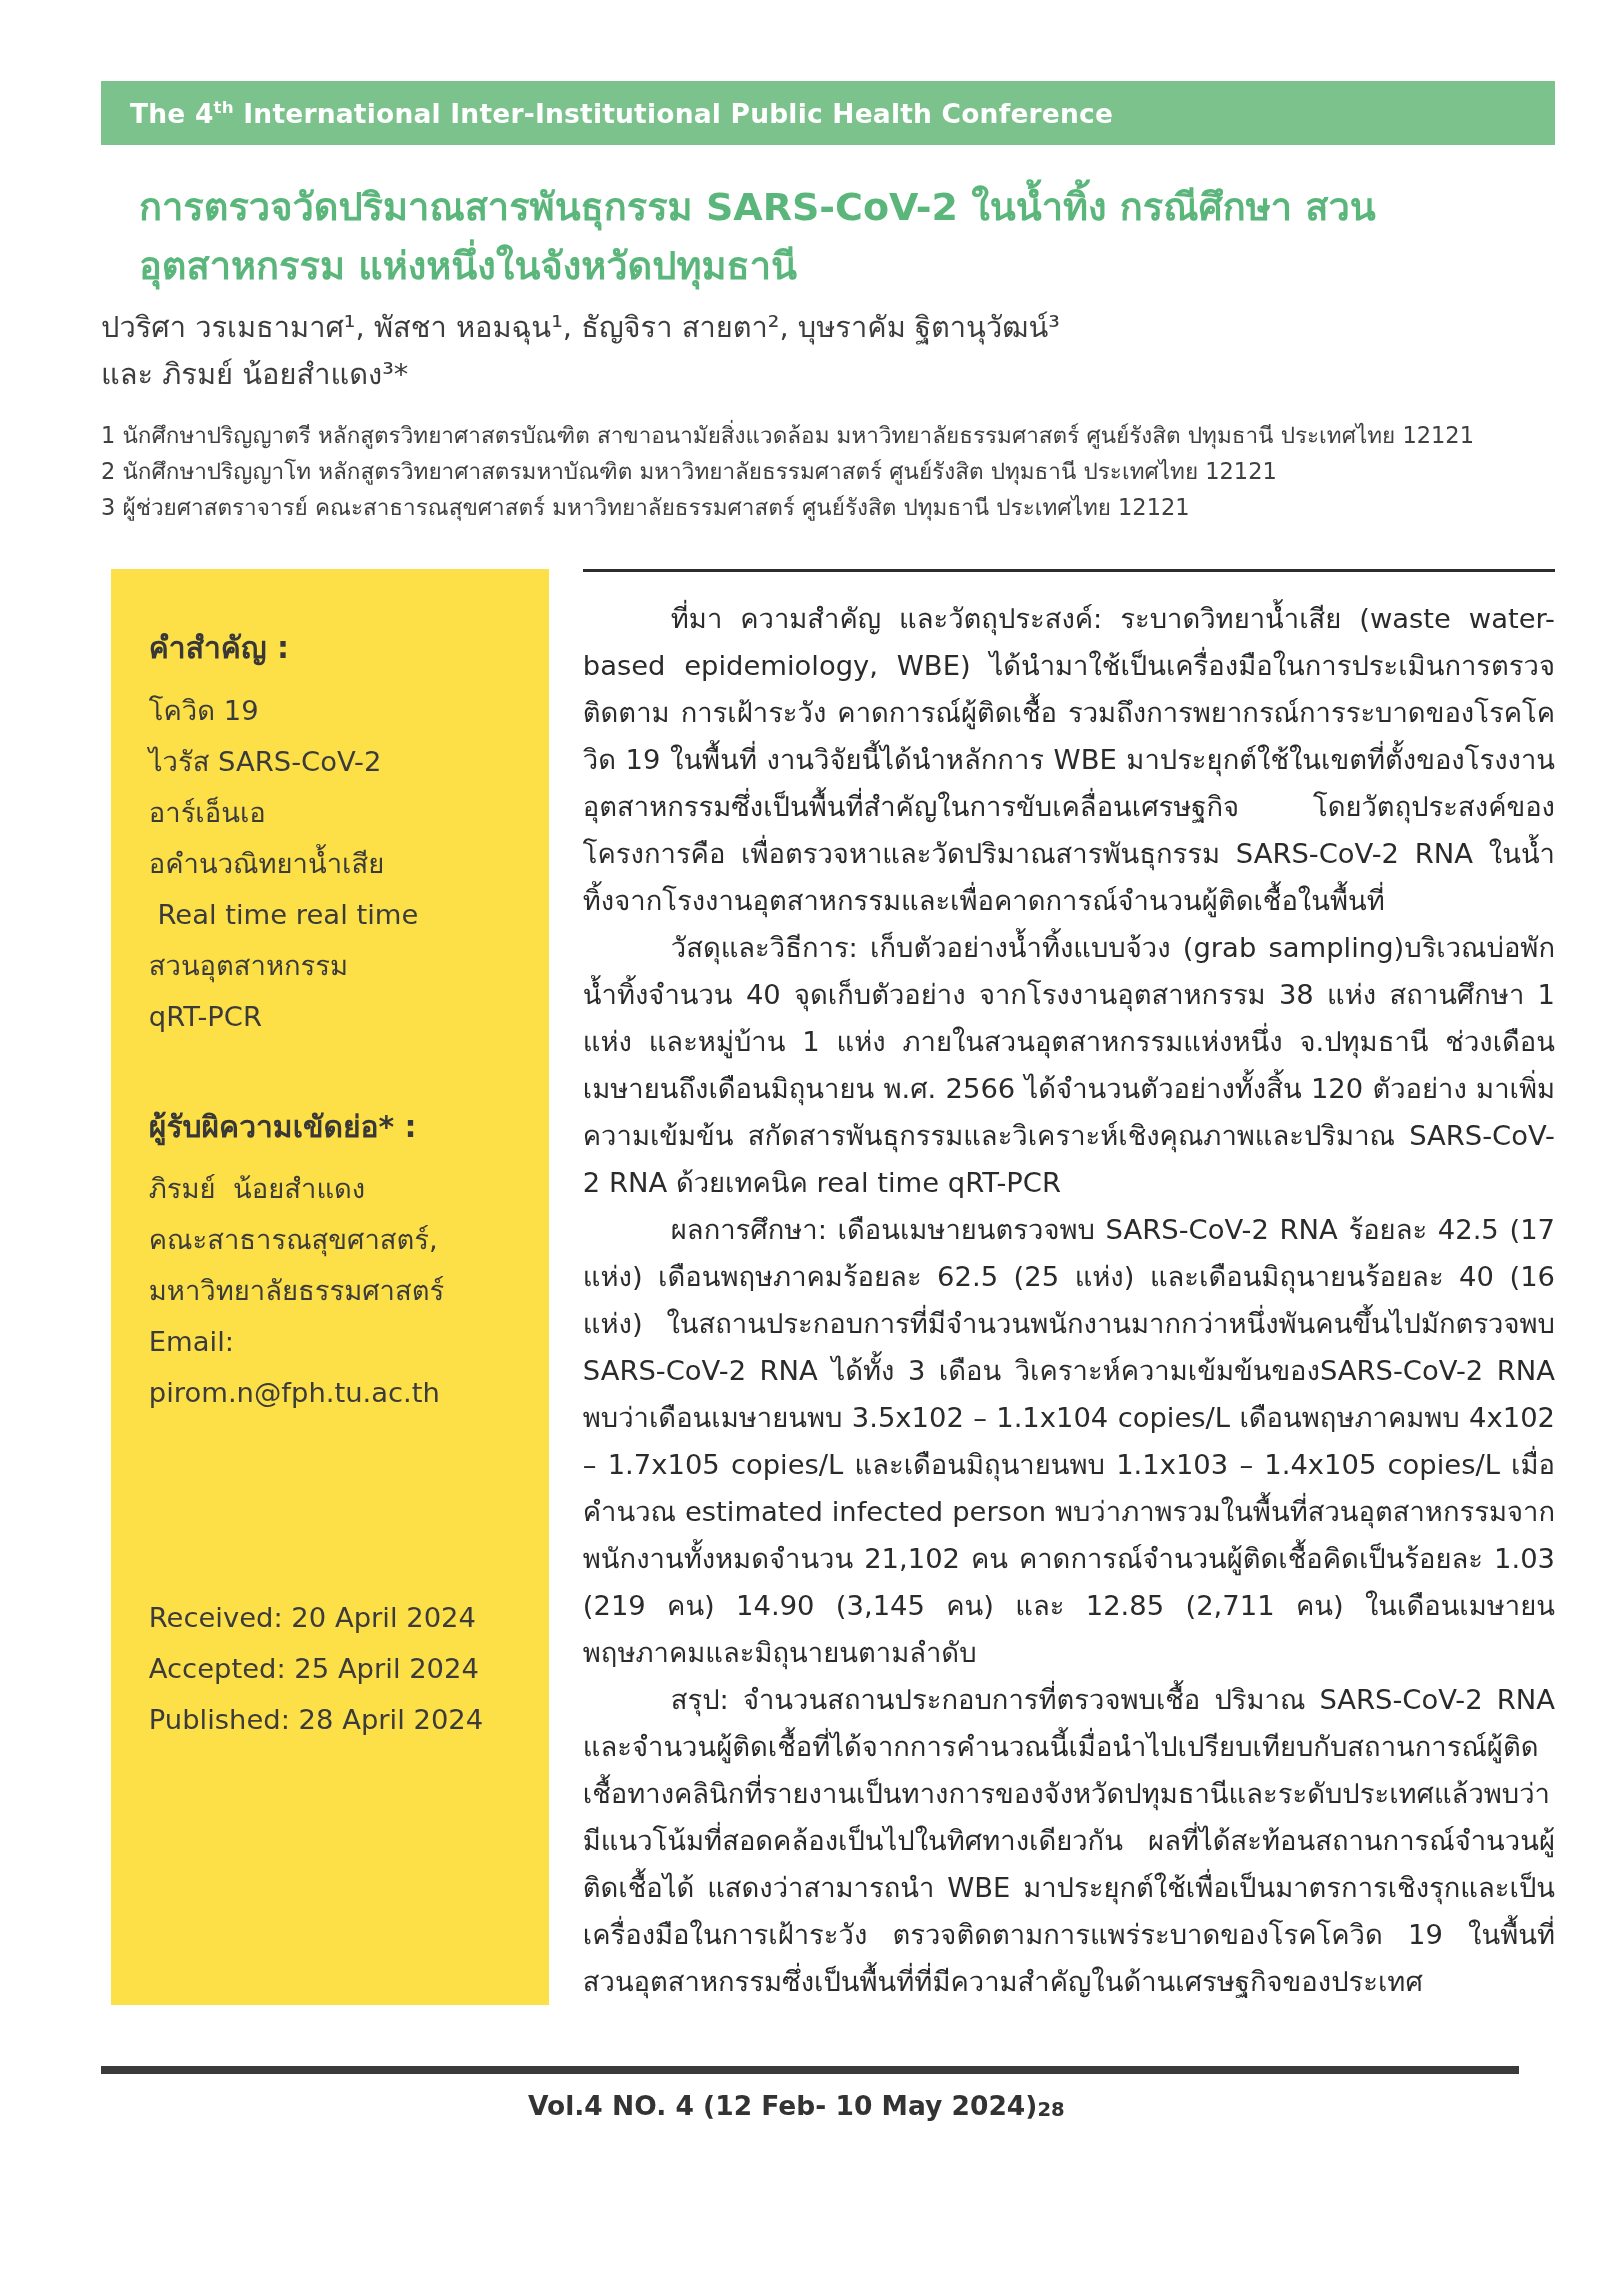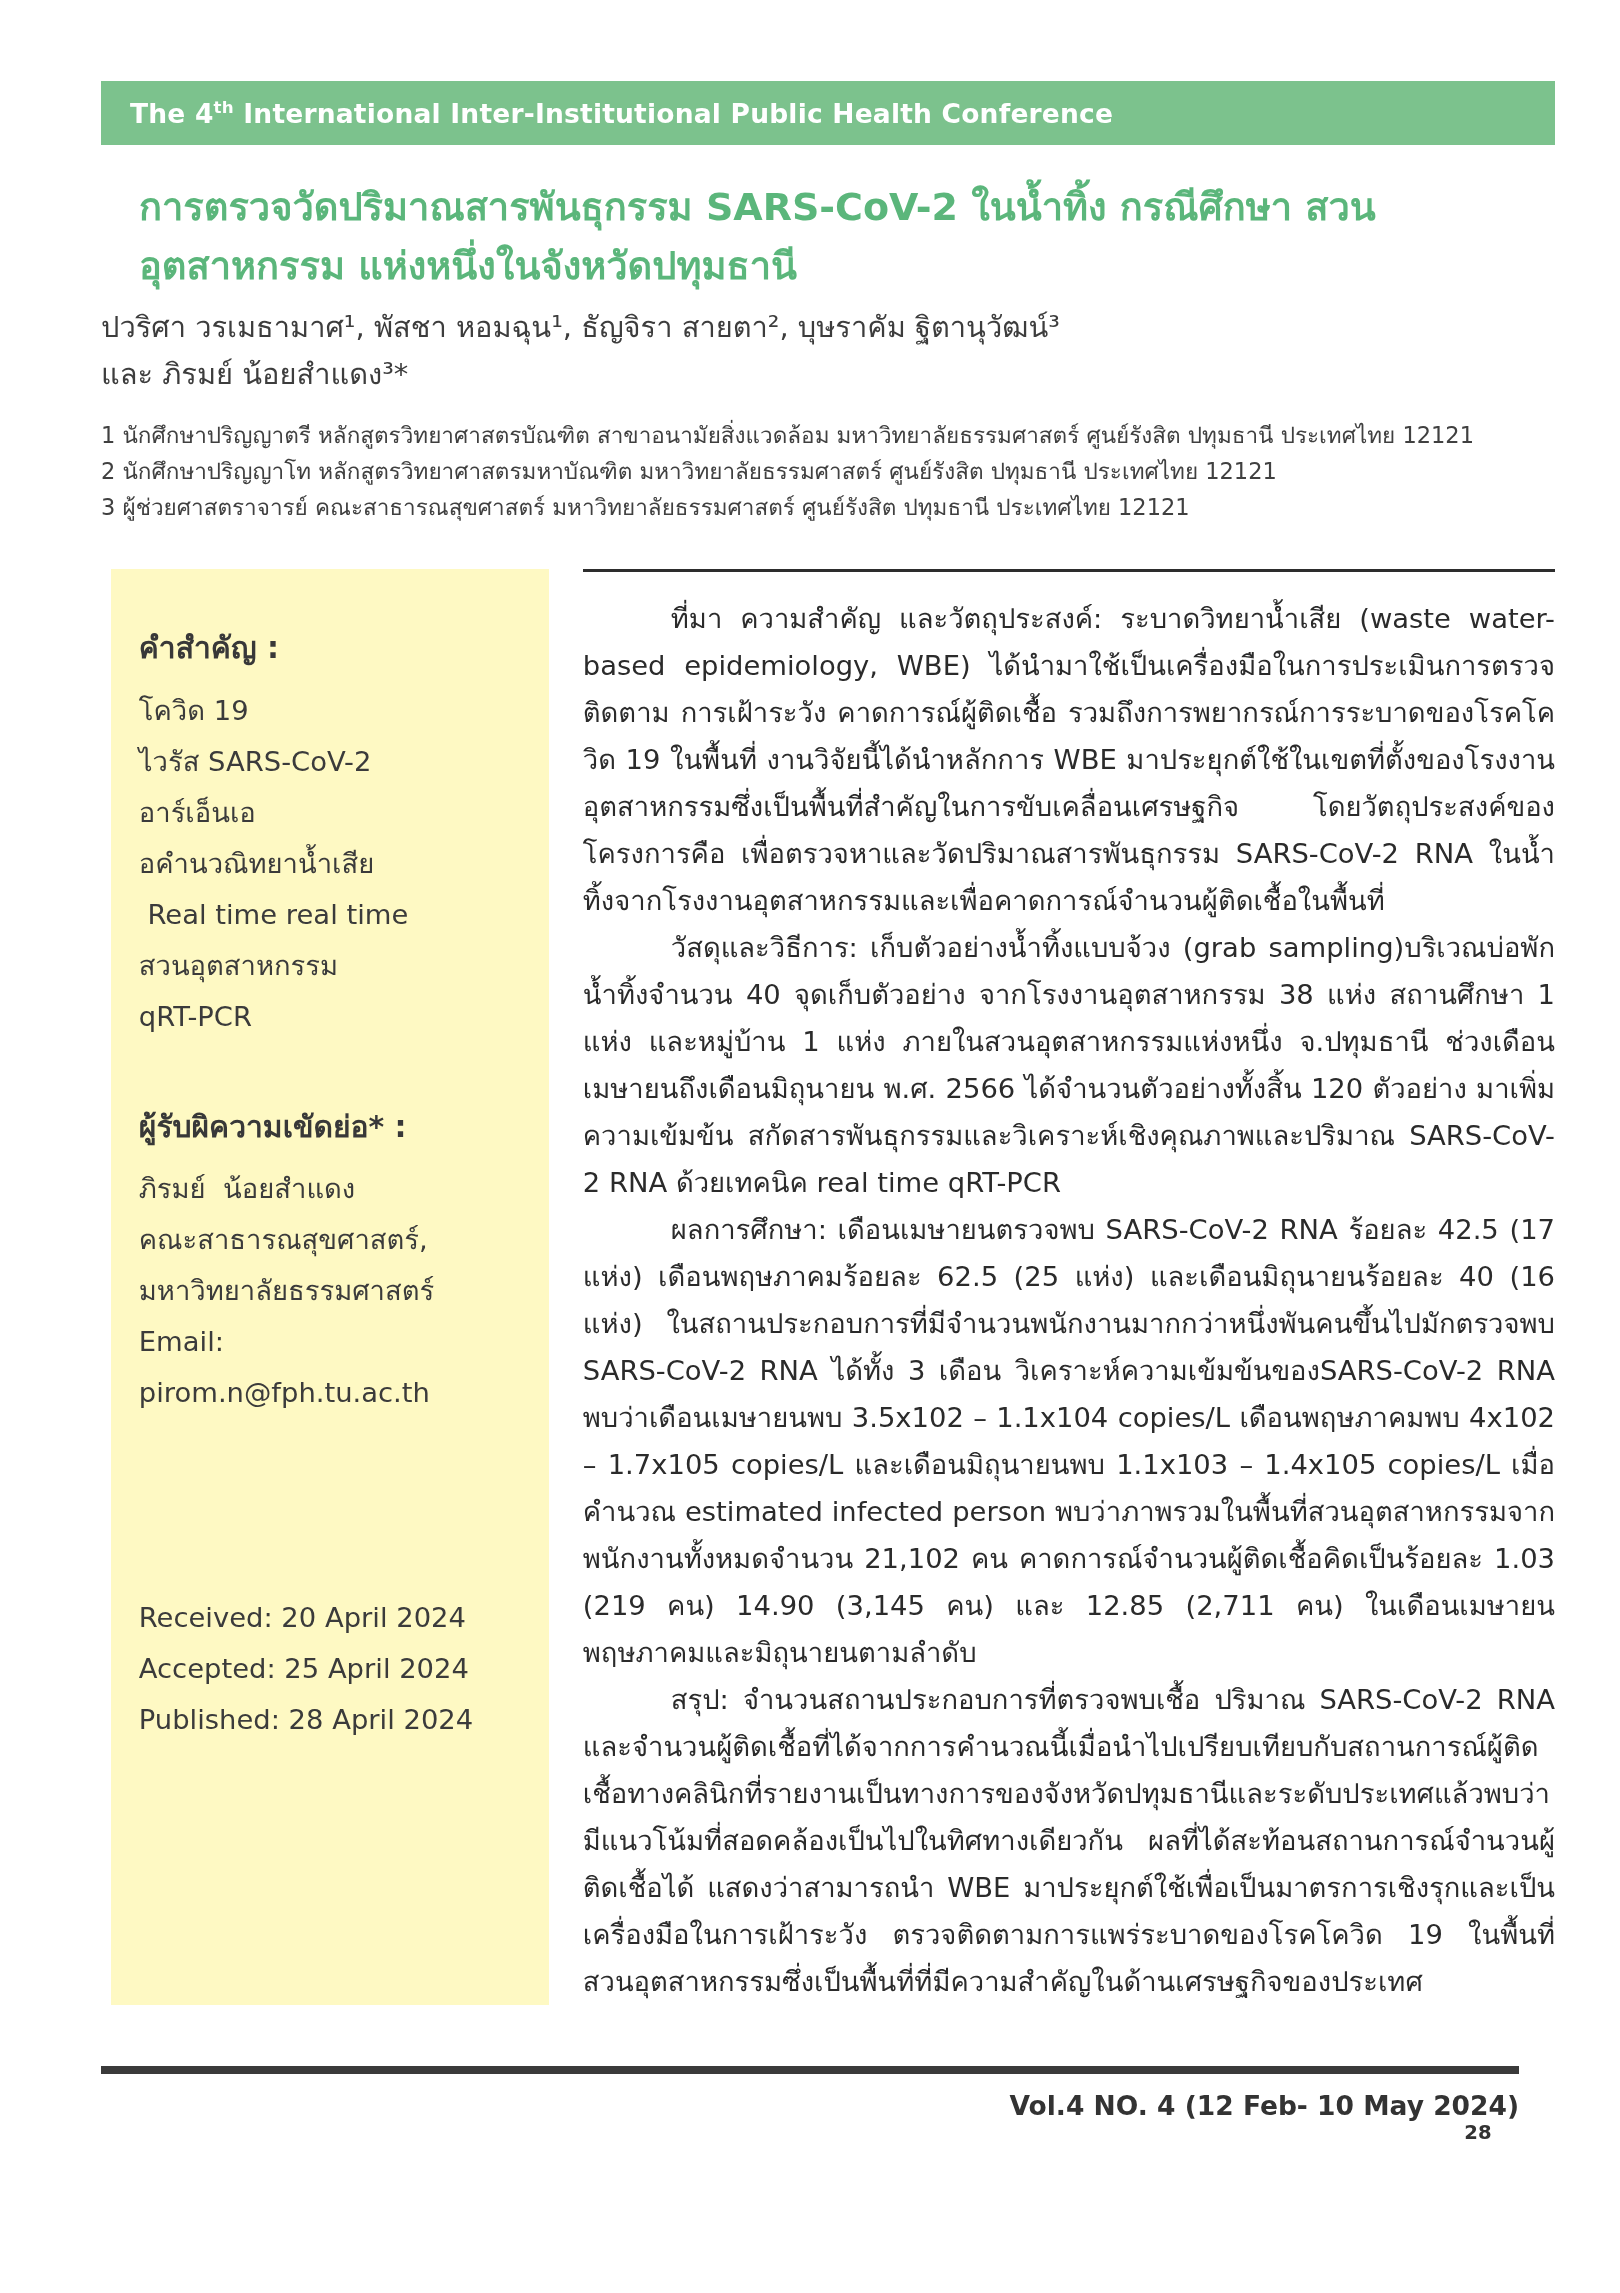--- a/index.html
+++ b/index.html
@@ -55,22 +55,22 @@
   
   .content {
     margin-top: 43px;
     display: flex;
     align-items: stretch;
   }
   .sidebar {
     margin-left: 9.8px;
     width: 438px;
     flex: 0 0 438px;
-    background: #fef9c3;
-    padding: 55px 29px 39px 28px;
+    background: #fde047;
+    padding: 55px 29px 39px 38px;
     color: #3b3b3b;
   }
   .sidebar .sb-heading {
     font-weight: bold;
     font-size: 30px;
     margin-bottom: 13.7px;
     color: #383838;
   }
   .sidebar .sb-line {
     font-size: 27.4px;
@@ -96,23 +96,22 @@
   .footer-rule {
     margin-top: 61px;
     width: 1418px;
     height: 7.8px;
     background: #3a3a3a;
   }
   .footer-row {
     margin-top: 15.7px;
     width: 1418px;
     display: flex;
-    justify-content: flex-end;
+    justify-content: center;
     align-items: flex-end;
-    flex-direction: column;
   }
   .footer-vol {
     font-weight: bold;
     font-size: 26.5px;
     color: #333333;
   }
   .footer-page {
     font-weight: bold;
     font-size: 19.6px;
     color: #333333;

